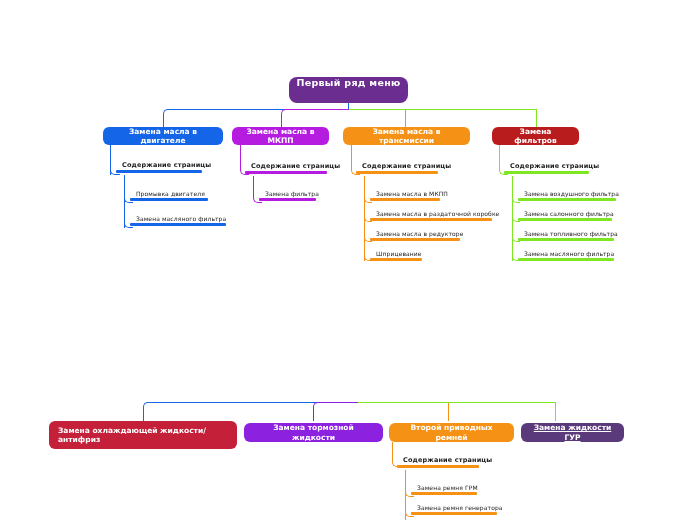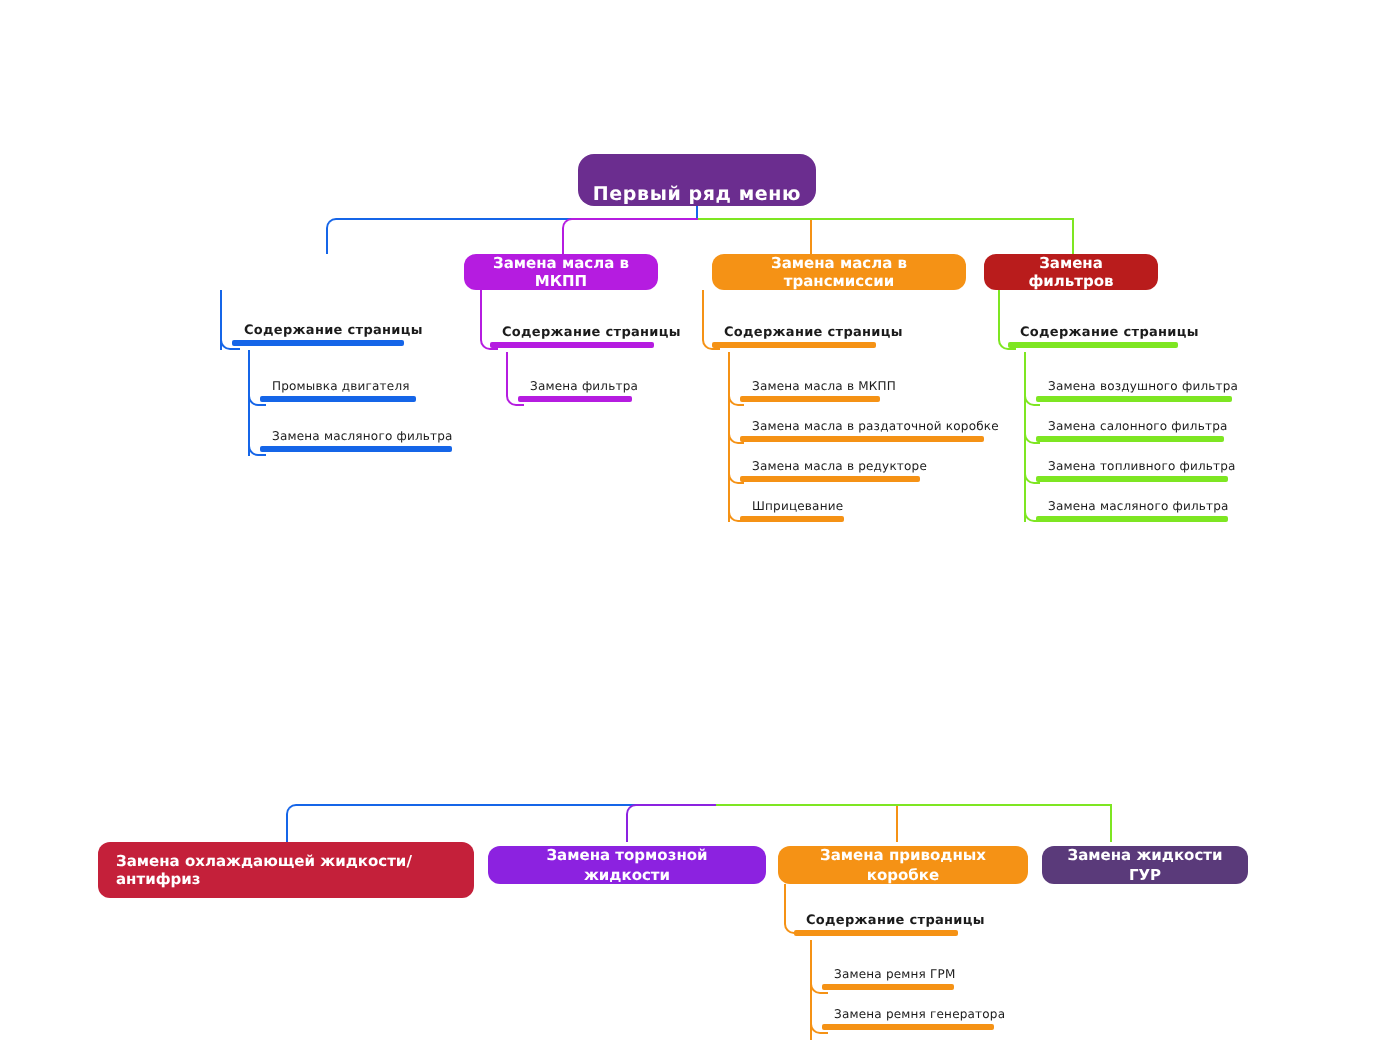--- a/index.html
+++ b/index.html
@@ -6,21 +6,21 @@
   body{
     width:697px;height:520px;overflow:hidden;background:#ffffff;
     font-family:"DejaVu Sans","Liberation Sans",sans-serif;
     -webkit-font-smoothing:antialiased;
   }
   .canvas{position:relative;width:697px;height:520px;}
 
   
   .root{
     position:absolute;border-radius:8px;color:#fff;font-weight:bold;
-    display:flex;align-items:flex-end;justify-content:center;
+    display:flex;align-items:flex-start;justify-content:center;
     letter-spacing:.3px;white-space:nowrap;
   }
 
   
   .node1{
     position:absolute;border-radius:6px;color:#fff;font-weight:bold;
     display:flex;align-items:center;justify-content:center;
     text-align:center;line-height:1.25;box-sizing:border-box;
     padding:4px 9px;
   }
@@ -68,20 +68,23 @@
   <div class="elbow-top" style="left:163px;top:109px;width:186px;height:18px;border-color:#1565e8;"></div>
 
   <div class="elbow-top" style="left:281px;top:109px;width:68px;height:18px;border-color:#b51ce0;"></div>
 
   <div class="ln lnh" style="left:349px;top:109px;width:56px;border-color:#f59215;"></div>
   <div class="ln lnv" style="left:405px;top:109px;height:18px;border-color:#f59215;"></div>
 
   <div class="ln lnh" style="left:349px;top:109px;width:187px;border-color:#7ee622;"></div>
   <div class="ln lnv" style="left:536px;top:109px;height:18px;border-color:#7ee622;"></div>
 
+  <div class="node1" style="left:103px;top:127px;width:120px;height:18px;background:#1565e8;font-size:7.5px;">
+    <span>Замена масла в двигателе</span>
+  </div>
   <div class="ln lnv" style="left:110px;top:145px;height:30px;border-color:#1565e8;"></div>
   <div class="elbow" style="left:110px;top:145px;width:10px;height:30px;border-color:#1565e8;"></div>
 
   <div class="item head" style="left:116px;top:161px;width:86px;">
     <span class="txt">Содержание страницы</span>
     <span class="bar" style="background:#1565e8;"></span>
   </div>
 
   <div class="ln lnv" style="left:124px;top:175px;height:53px;border-color:#1565e8;"></div>
   <div class="elbow" style="left:124px;top:175px;width:9px;height:28px;border-color:#1565e8;"></div>
@@ -105,21 +108,21 @@
     <span class="txt">Содержание страницы</span>
     <span class="bar" style="background:#b51ce0;"></span>
   </div>
 
   <div class="elbow" style="left:253px;top:176px;width:9px;height:27px;border-color:#b51ce0;"></div>
   <div class="item leaf" style="left:259px;top:190px;width:57px;">
     <span class="txt">Замена фильтра</span>
     <span class="bar" style="background:#b51ce0;"></span>
   </div>
 
-  <div class="node1" style="left:343px;top:127px;width:127px;height:18px;background:#f59215;font-size:7.5px;margin-left:13px;">
+  <div class="node1" style="left:343px;top:127px;width:127px;height:18px;background:#f59215;font-size:7.5px;">
     <span>Замена масла в трансмиссии</span>
   </div>
   <div class="elbow" style="left:351px;top:145px;width:9px;height:30px;border-color:#f59215;"></div>
 
   <div class="item head" style="left:356px;top:162px;width:82px;">
     <span class="txt">Содержание страницы</span>
     <span class="bar" style="background:#f59215;"></span>
   </div>
 
   <div class="ln lnv" style="left:364px;top:176px;height:85px;border-color:#f59215;"></div>
@@ -191,24 +194,24 @@
 
   <div class="node1 left" style="left:49px;top:421px;width:188px;height:28px;background:#c4203a;font-size:7.5px;">
     <span>Замена охлаждающей жидкости/ антифриз</span>
   </div>
 
   <div class="node1" style="left:244px;top:423px;width:139px;height:19px;background:#8c22e0;font-size:7.5px;">
     <span>Замена тормозной жидкости</span>
   </div>
 
   <div class="node1" style="left:389px;top:423px;width:125px;height:19px;background:#f59215;font-size:7.5px;">
-    <span>Замена приводных коробке</span>
-  </div>
-
-  <div class="node1" style="left:521px;top:423px;width:103px;height:19px;background:#5a3a7a;font-size:7.5px;">
+    <span>Второй приводных ремней</span>
+  </div>
+
+  <div class="node1" style="left:521px;top:423px;width:103px;height:19px;background:#5a3a7a;font-size:7.5px;text-decoration:underline;">
     <span>Замена жидкости ГУР</span>
   </div>
 
   <div class="elbow" style="left:392px;top:442px;width:9px;height:25px;border-color:#f59215;"></div>
 
   <div class="item head" style="left:397px;top:456px;width:82px;">
     <span class="txt">Содержание страницы</span>
     <span class="bar" style="background:#f59215;"></span>
   </div>
 

